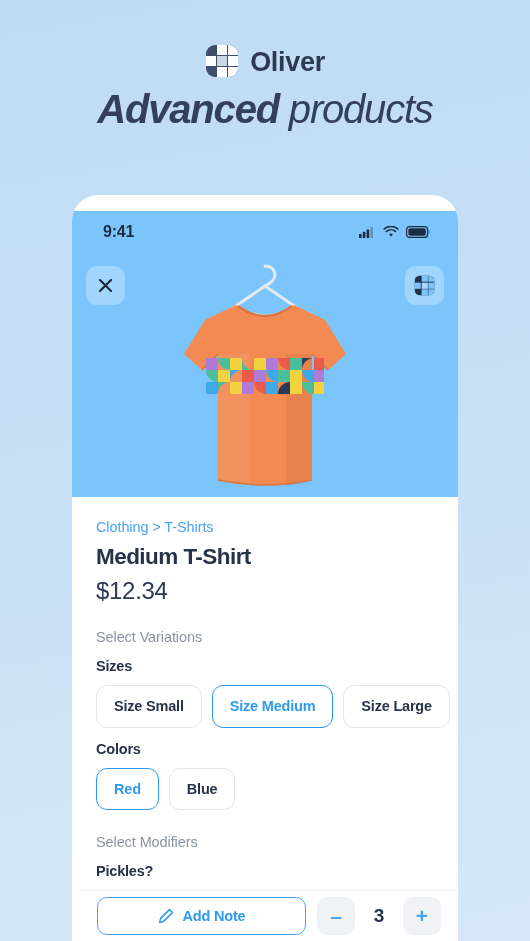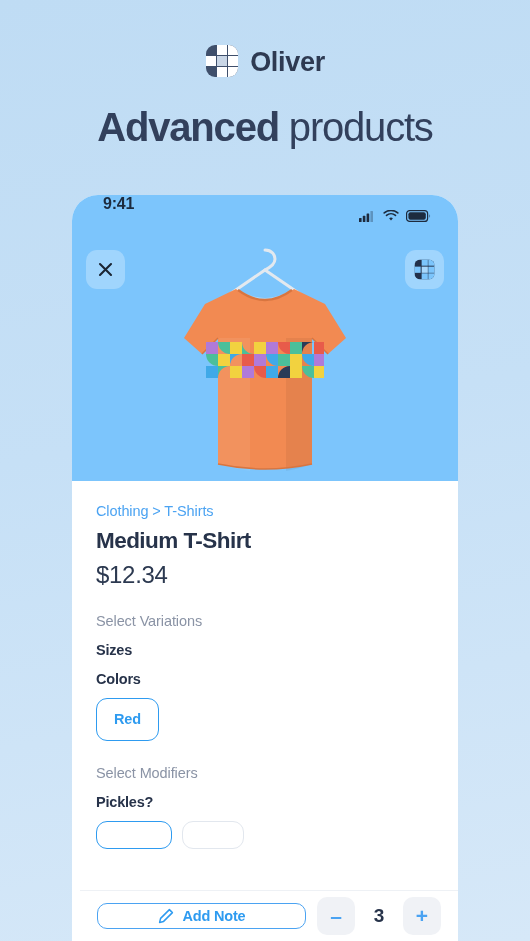--- a/index.html
+++ b/index.html
@@ -15,40 +15,42 @@
   }
 
   
   .page-header { padding-top:44px; text-align:center; }
   .brand { display:flex; align-items:flex-end; justify-content:center; gap:11px; }
   .brand-mark { width:34px; height:34px; display:block; }
   .brand-name {
     font-size:27px; font-weight:bold; color:#2e3a52; letter-spacing:-0.3px;
   }
   .page-title {
-    margin-top:27px; font-size:40px; color:#32405c; letter-spacing:-1.2px;
+    margin-top:9px; font-size:40px; color:#32405c; letter-spacing:-1.2px;
     font-weight:400;
+    font-style:italic;
   }
   .page-title .strong { font-weight:bold; }
 
   
   .phone {
     position:absolute; left:72px; top:195px;
     width:386px; height:746px;
     background:#ffffff;
     border-radius:26px 26px 0 0;
     overflow:hidden;
     display:flex; flex-direction:column;
   }
 
   
   .statusbar {
     height:41px; background:#7cc5fc; flex:none;
-    display:flex; justify-content:space-between;
+    display:flex; align-items:center; justify-content:space-between;
     padding:0 27px 0 31px;
+    margin-top:16px;
   }
   .status-time { font-size:16px; font-weight:bold; color:#1d2b3e; letter-spacing:-0.2px; }
   .status-icons { display:flex; align-items:center; gap:7px; }
 
   
   .hero {
     position:relative; background:#7cc5fc; flex:none; height:245px;
     overflow:hidden;
   }
   .hero-btn {
@@ -98,21 +100,21 @@
   .chip.selected { border-color:#2e9bf0; color:#2e9bf0; }
   .chip.clipped { padding-right:60px; }
 
   
   .bottombar {
     position:absolute; left:0; right:0; bottom:0; height:51px;
     background:#fff; display:flex; align-items:center; gap:11px;
     padding:0 17px; border-top:1px solid #eef1f5;
   }
   .addnote {
-    flex:1; height:26px; border:1.6px solid #4ba3f2; border-radius:10px;
+    flex:1; height:38px; border:1.6px solid #4ba3f2; border-radius:10px;
     background:#fff; color:#2e9bf0; font-size:14.5px; font-weight:bold;
     display:flex; align-items:center; justify-content:center; gap:9px;
     cursor:pointer; letter-spacing:-0.2px;
   }
   .stepper { display:flex; align-items:center; gap:4px; }
   .step-btn {
     width:38px; height:38px; border-radius:10px; background:#f0f2f6;
     border:none; color:#4ba3f2; font-size:21px; font-weight:bold;
     display:flex; align-items:center; justify-content:center; cursor:pointer;
     line-height:1; padding-bottom:2px;
@@ -269,26 +271,33 @@
 
   <div class="sheet">
     <div class="pad">
       <div class="breadcrumb">Clothing &gt; T-Shirts</div>
       <div class="prod-title">Medium T-Shirt</div>
       <div class="prod-price">$12.34</div>
       <div class="section-caption">Select Variations</div>
       <div class="group-label">Sizes</div>
     </div>
 
+    <div class="chip-row">
+      <button class="chip">Size Small</button>
+      <button class="chip selected">Size Medium</button>
+      <button class="chip">Size Large</button>
+      <button class="chip clipped">Siz</button>
+    </div>
 
     <div class="pad">
       <div class="group-label">Colors</div>
     </div>
     <div class="chip-row">
       <button class="chip selected">Red</button>
+      <button class="chip">Blue</button>
     </div>
 
     <div class="pad">
       <div class="section-caption">Select Modifiers</div>
       <div class="group-label">Pickles?</div>
     </div>
     <div class="chip-row">
       <button class="chip selected" style="min-width:76px"></button>
       <button class="chip" style="min-width:62px"></button>
     </div>

